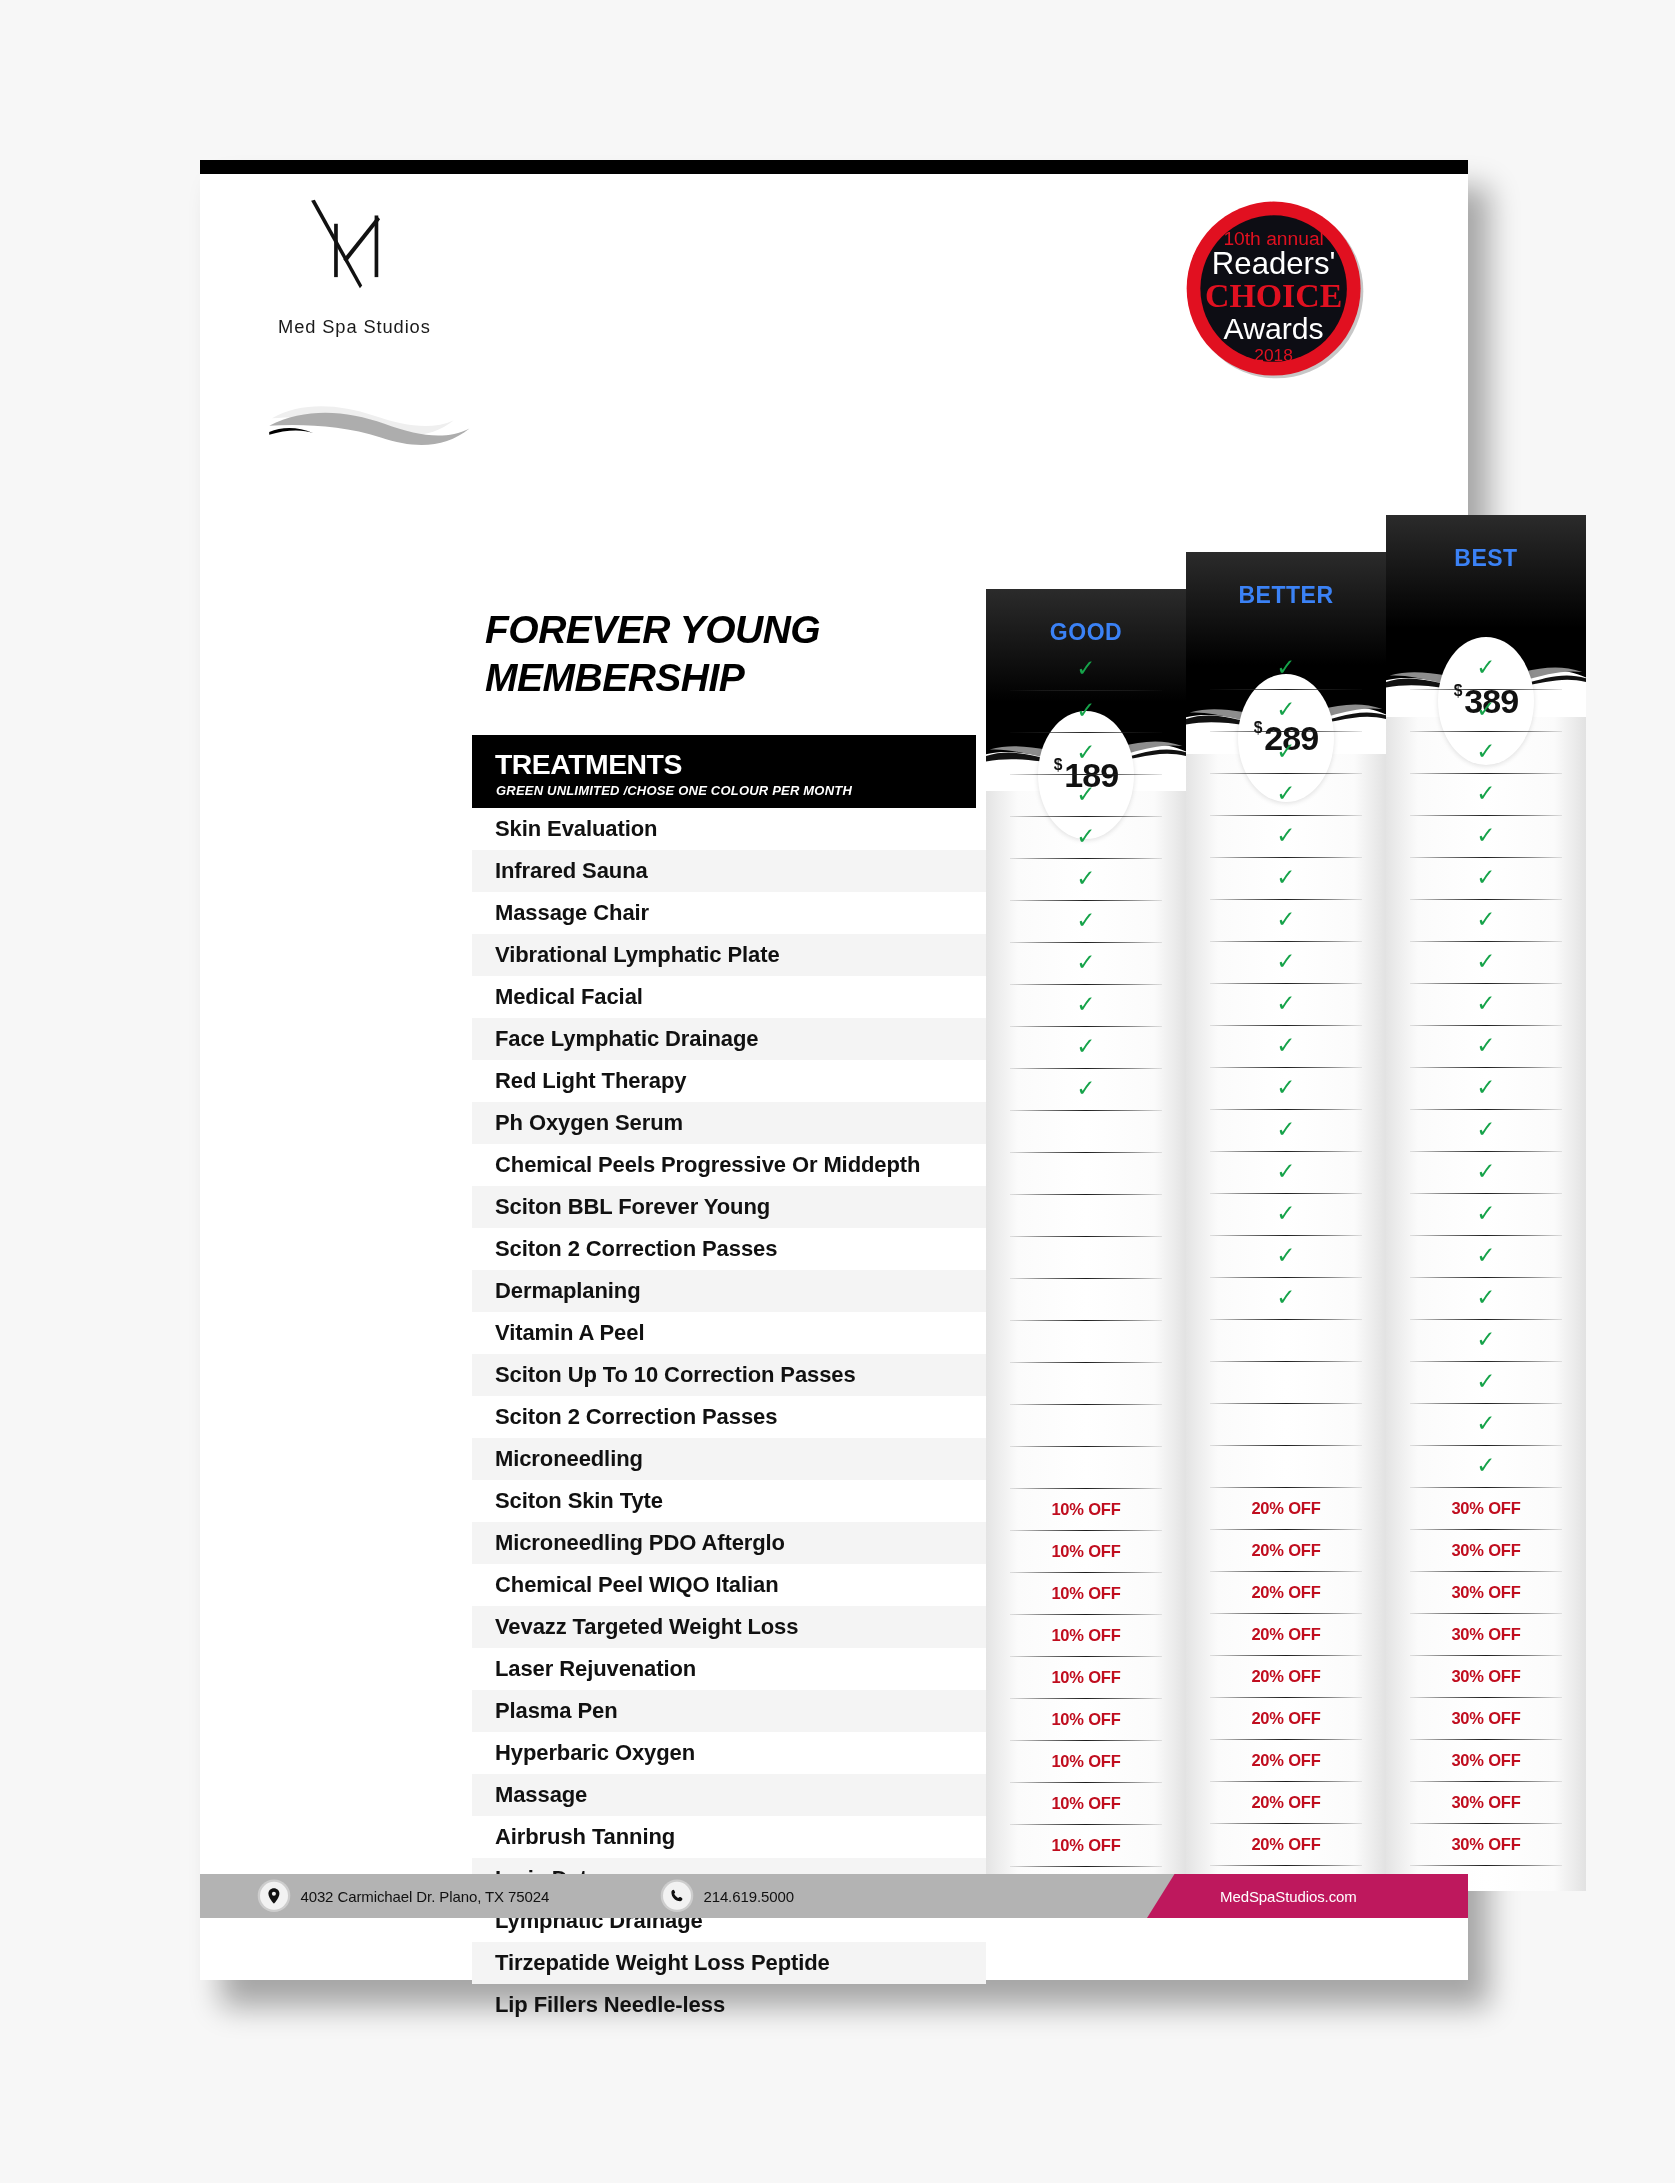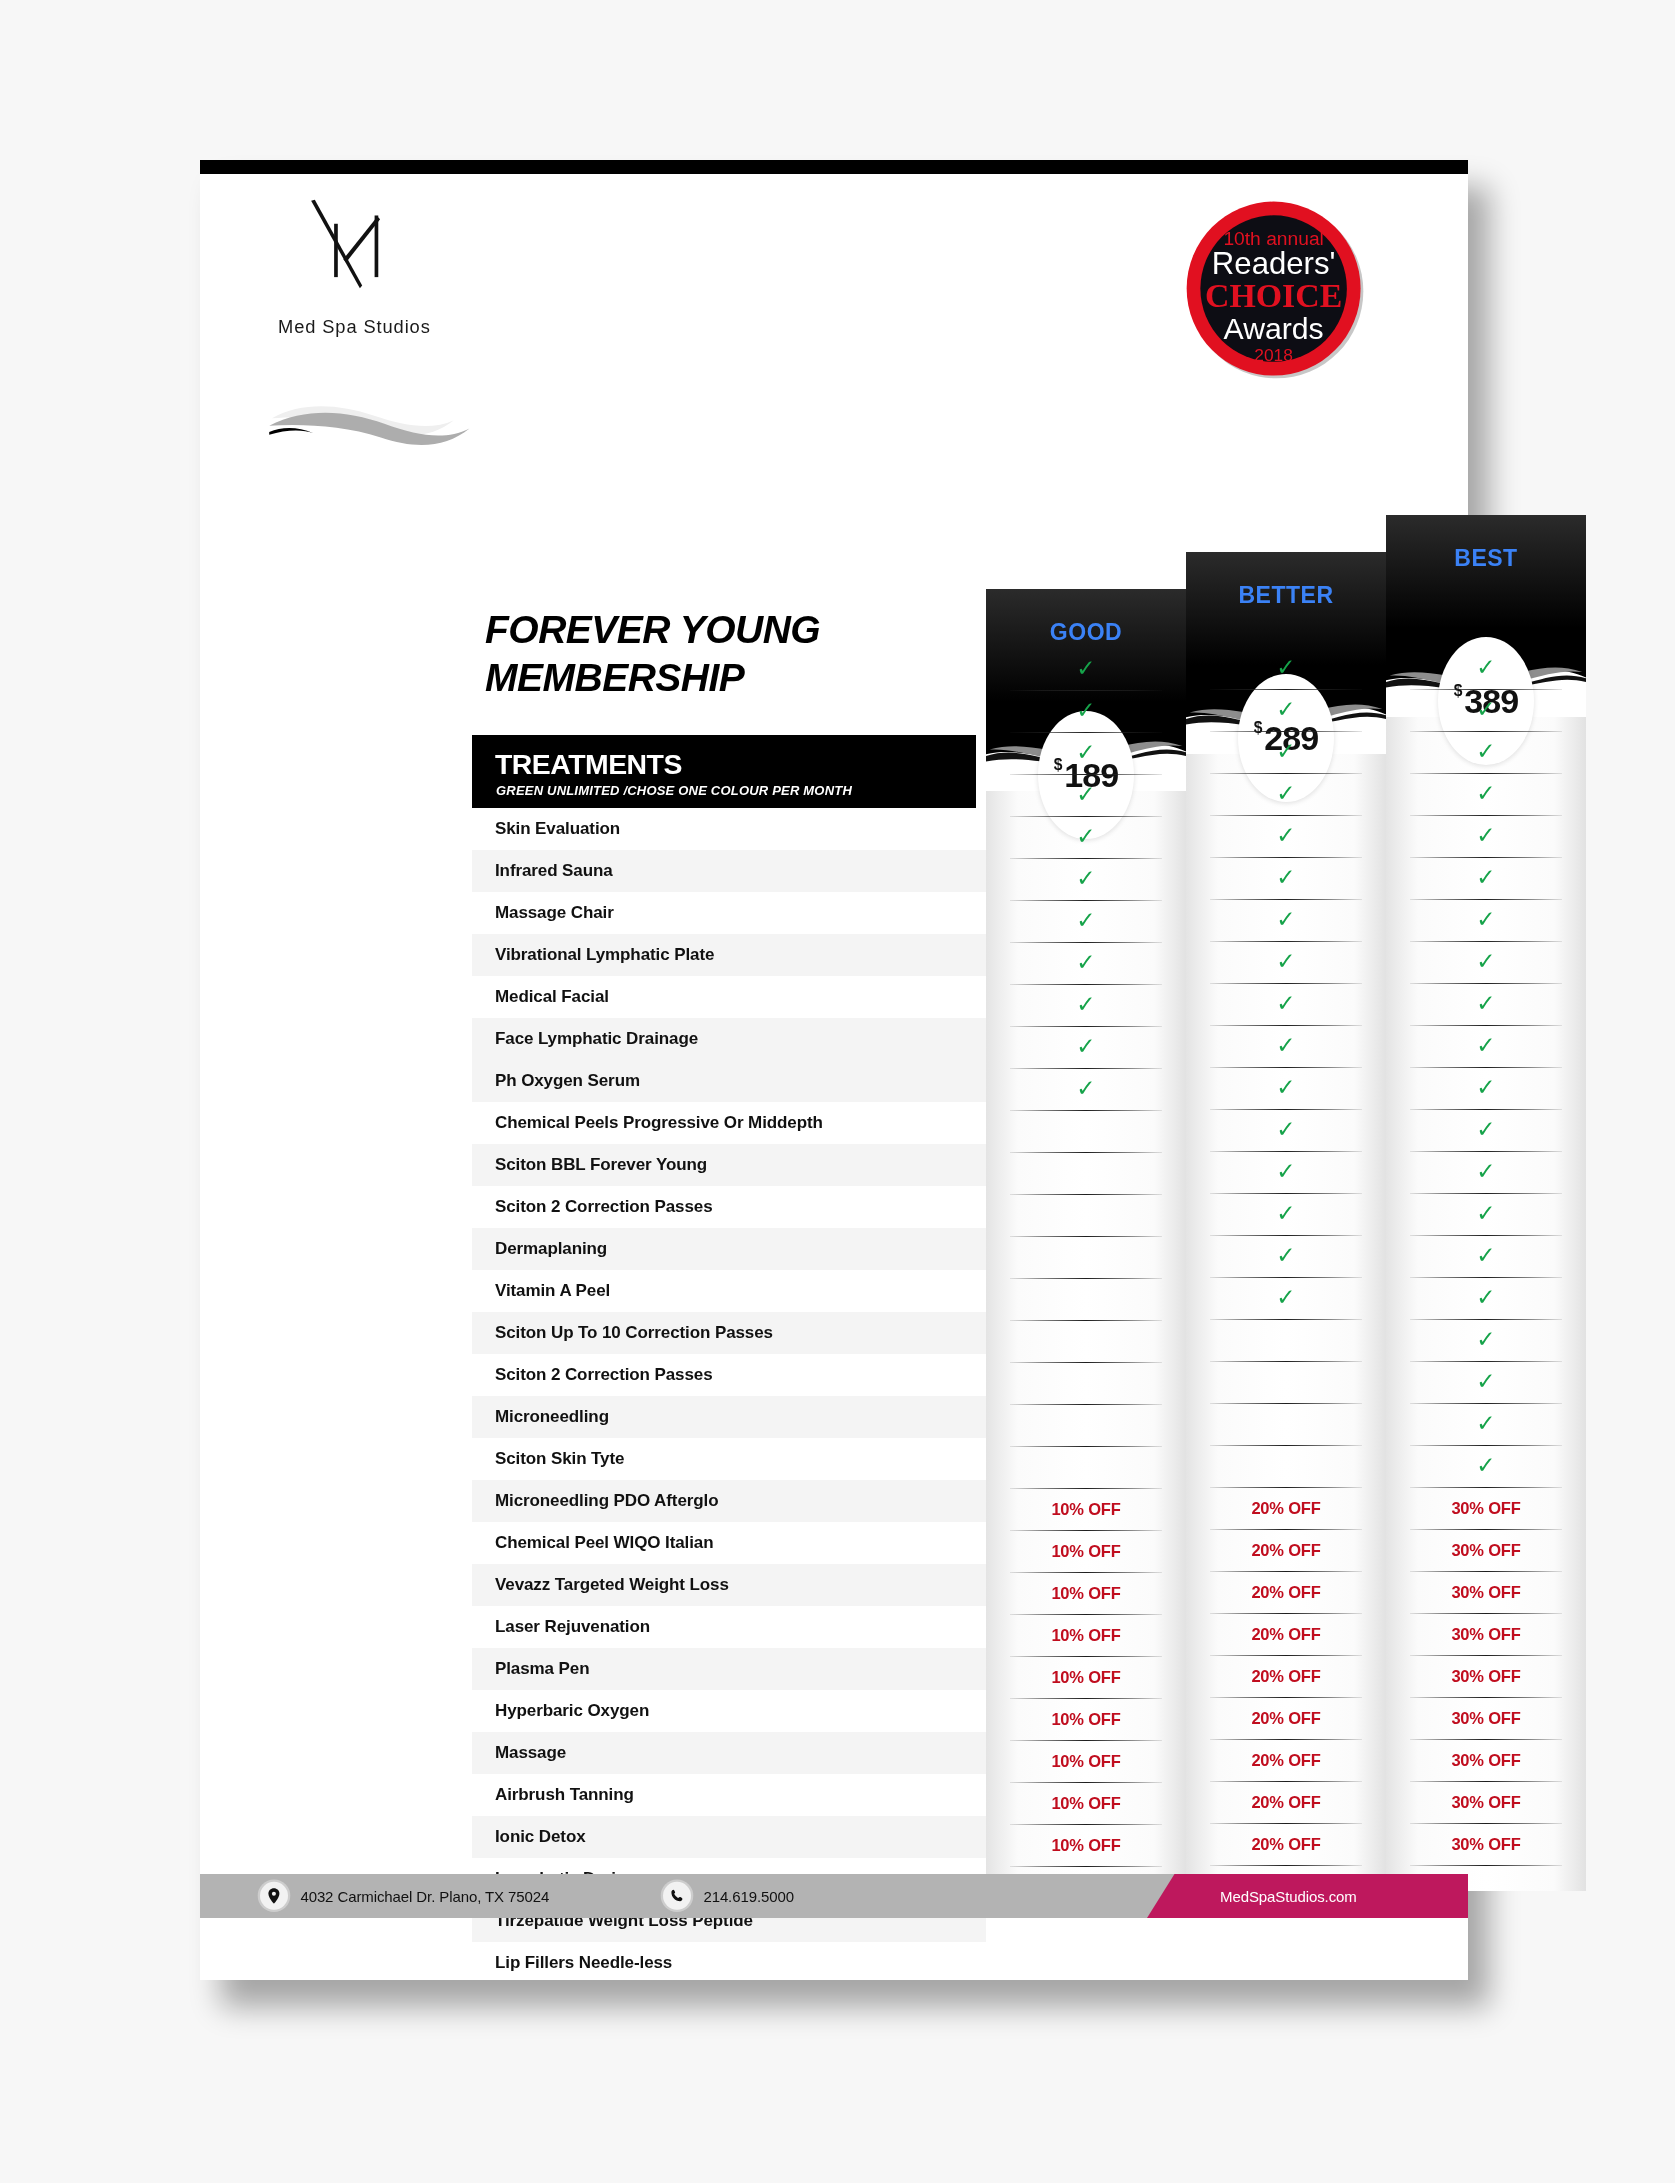--- a/index.html
+++ b/index.html
@@ -48,21 +48,21 @@
   .treat-head .sub{
     position:absolute;left:24px;top:48px;
     font-size:13px;font-style:italic;font-weight:bold;letter-spacing:0.2px;
   }
 
   
   .rows{position:absolute;left:272px;top:648px;width:514px;}
   .row{
     height:42px;display:flex;align-items:center;
     padding-left:23px;box-sizing:border-box;
-    font-size:17px;font-weight:bold;color:#111;letter-spacing:-0.1px;
+    font-size:22px;font-weight:bold;color:#111;letter-spacing:-0.1px;
   }
   .row.alt{background:#f4f4f4;text-align:center;}
 
   
   .col{position:absolute;overflow:hidden;}
   .col-body{
     position:absolute;left:0;right:0;bottom:0;
     background:linear-gradient(90deg,#e4e4e4 0%,#fbfbfb 16%,#ffffff 50%,#fbfbfb 84%,#e2e2e2 100%);
   }
   .col-head{
@@ -176,20 +176,23 @@
           <span>Massage Chair</span>
         </div>
         <div class="row alt">
           <span>Vibrational Lymphatic Plate</span>
         </div>
         <div class="row">
           <span>Medical Facial</span>
         </div>
         <div class="row alt">
           <span>Face Lymphatic Drainage</span>
+        </div>
+        <div class="row">
+          <span>Red Light Therapy</span>
         </div>
         <div class="row alt">
           <span>Ph Oxygen Serum</span>
         </div>
         <div class="row">
           <span>Chemical Peels Progressive Or Middepth</span>
         </div>
         <div class="row alt">
           <span>Sciton BBL Forever Young</span>
         </div>

